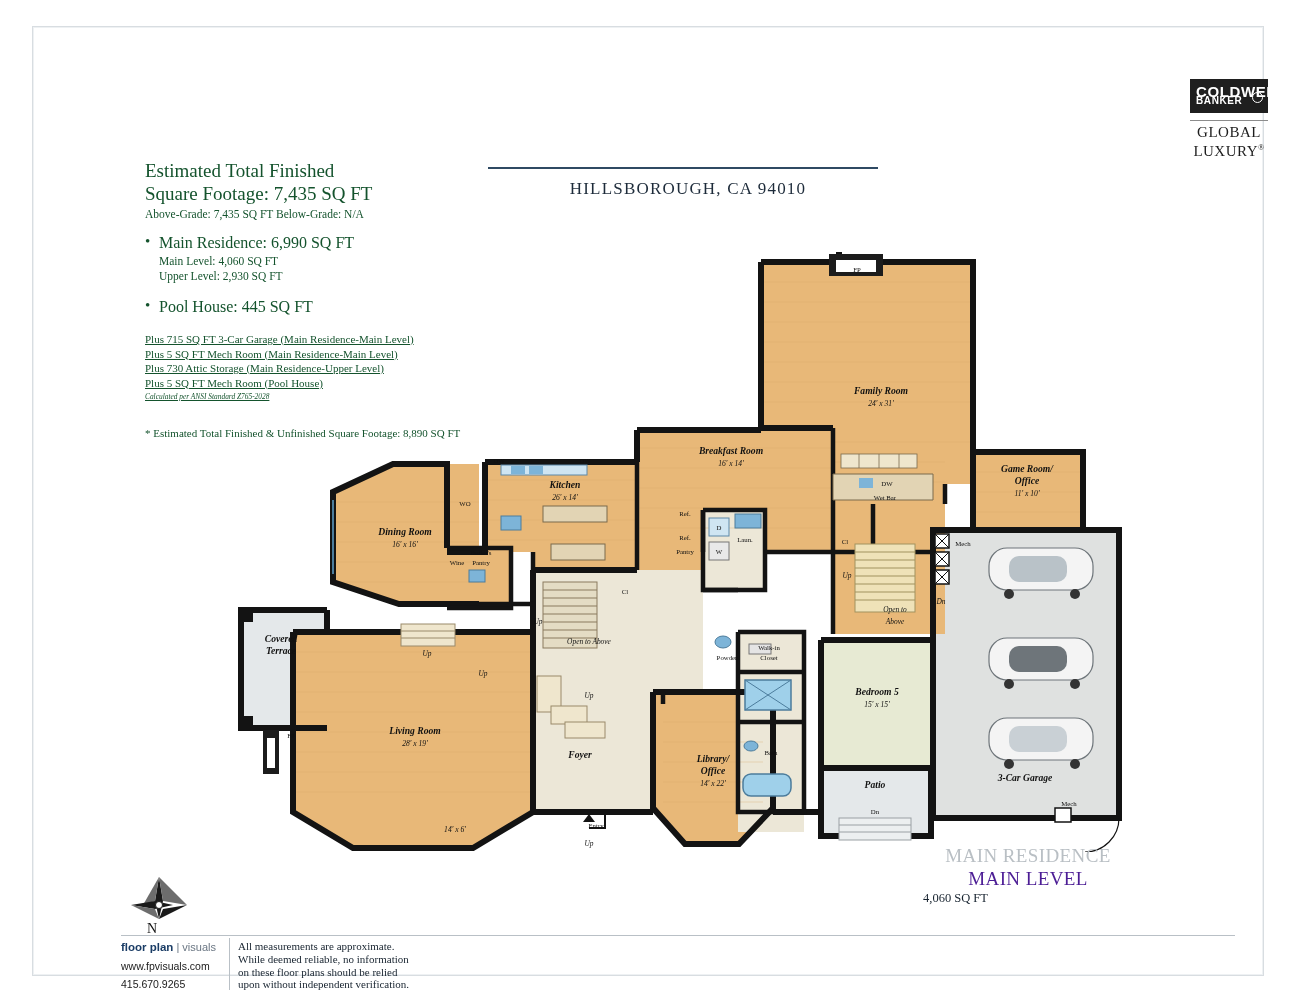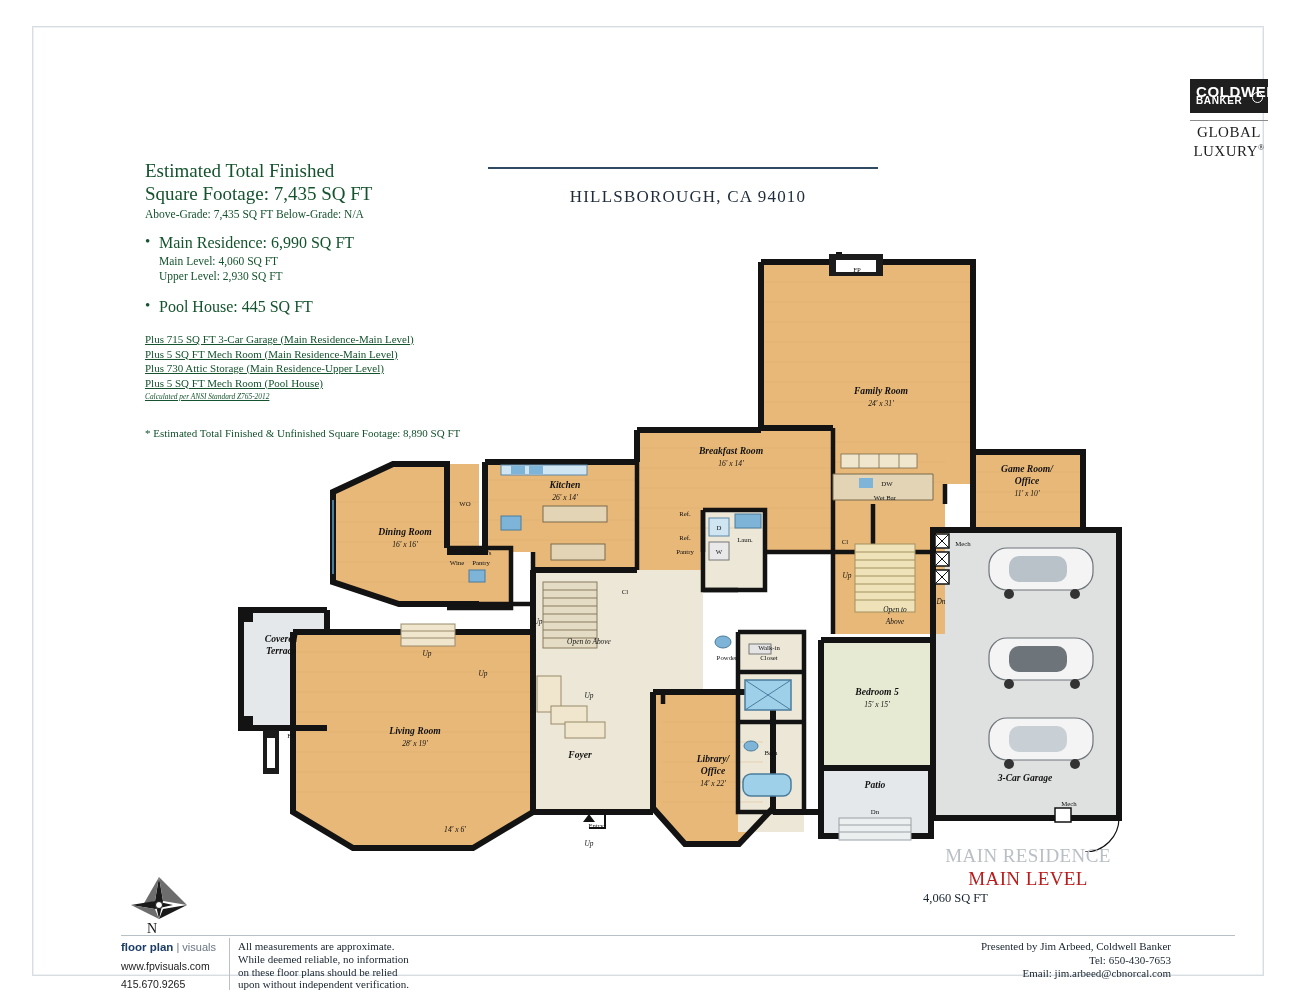--- a/index.html
+++ b/index.html
@@ -5,21 +5,21 @@
   html,body{margin:0;padding:0;background:#ffffff;}
   body{width:1294px;height:1000px;font-family:"Liberation Sans",sans-serif;position:relative;overflow:hidden;}
   .page{position:absolute;left:0;top:0;width:1294px;height:1000px;background:#fff;}
   .sheet{position:absolute;left:32px;top:26px;width:1230px;height:948px;background:#fff;border:1px solid #d8dde1;
          box-shadow:0 0 0 1px #eef1f3 inset;}
   
   .title{position:absolute;left:430px;top:104px;width:450px;text-align:center;
          font-family:"Liberation Serif",serif;font-size:25px;letter-spacing:.5px;color:#1d2b3a;}
   .title-rule{position:absolute;left:455px;top:140px;width:390px;height:2px;background:#2f4a63;}
   .subtitle{position:absolute;left:430px;top:152px;width:450px;text-align:center;
-            font-family:"Liberation Serif",serif;font-size:17px;letter-spacing:1.2px;color:#1d2b3a;margin-top:8px;}
+            font-family:"Liberation Serif",serif;font-size:17px;letter-spacing:1.2px;color:#1d2b3a;}
   
   .cb-logo{position:absolute;left:1157px;top:52px;width:78px;height:34px;background:#1f1f1f;color:#fff;}
   .cb-logo .l1{position:absolute;left:6px;top:4px;font-size:15px;font-weight:bold;letter-spacing:.6px;}
   .cb-logo .l2{position:absolute;left:6px;top:16px;font-size:10px;font-weight:bold;letter-spacing:.6px;}
   .cb-logo .mark{position:absolute;right:5px;top:13px;width:9px;height:9px;border:1.6px solid #fff;border-radius:50%;}
   .cb-rule{position:absolute;left:1157px;top:93px;width:78px;height:1px;background:#8c8c8c;}
   .cb-gl{position:absolute;left:1150px;top:98px;width:92px;text-align:center;
          font-family:"Liberation Serif",serif;font-size:15px;color:#1d1d1d;line-height:15px;letter-spacing:.5px;}
   .cb-gl .r{font-size:8px;vertical-align:super;}
   
@@ -29,21 +29,21 @@
   .bullet{font-family:"Liberation Serif",serif;font-size:16px;margin-top:14px;position:relative;padding-left:14px;}
   .bullet:before{content:"\2022";position:absolute;left:0;top:-1px;font-size:15px;}
   .sub{font-family:"Liberation Serif",serif;font-size:11.5px;padding-left:14px;line-height:15px;margin-top:2px;}
   .plus{font-family:"Liberation Serif",serif;font-size:11px;line-height:14.5px;margin-top:16px;text-decoration:underline;}
   .plus .ital{font-style:italic;}
   .starline{font-family:"Liberation Serif",serif;font-size:11px;margin-top:22px;}
   
   .mr-label{position:absolute;left:890px;top:818px;width:210px;text-align:center;
             font-family:"Liberation Serif",serif;font-size:19px;color:#b9bfc4;letter-spacing:.4px;}
   .ml-label{position:absolute;left:890px;top:841px;width:210px;text-align:center;
-            font-family:"Liberation Serif",serif;font-size:19px;color:#b91c1c;letter-spacing:.4px;}
+            font-family:"Liberation Serif",serif;font-size:19px;color:#4c1d95;letter-spacing:.4px;}
   .sf-label{position:absolute;left:890px;top:864px;width:210px;text-align:left;
             font-family:"Liberation Serif",serif;font-size:12.5px;color:#17232f;}
   
   .foot-rule{position:absolute;left:88px;top:908px;width:1114px;height:1px;background:#b9c0c6;}
   .fp-logo{position:absolute;left:88px;top:914px;width:100px;font-size:11px;color:#17232f;}
   .fp-logo .b{font-weight:bold;color:#1b3d66;font-size:11.5px;}
   .fp-logo .thin{color:#6a7683;}
   .fp-logo .url{display:block;margin-top:7px;font-size:10.5px;color:#1a1a1a;}
   .fp-logo .tel{display:block;margin-top:6px;font-size:10.5px;color:#1a1a1a;}
   .foot-div{position:absolute;left:196px;top:911px;width:1px;height:52px;background:#b9c0c6;}
@@ -96,21 +96,21 @@
       <div class="sub">Main Level: 4,060 SQ FT</div>
       <div class="sub" style="margin-top:0">Upper Level: 2,930 SQ FT</div>
 
       <div class="bullet">Pool House: 445 SQ FT</div>
 
       <div class="plus">
         <div>Plus 715 SQ FT 3-Car Garage (Main Residence-Main Level)</div>
         <div>Plus 5 SQ FT Mech Room (Main Residence-Main Level)</div>
         <div>Plus 730 Attic Storage (Main Residence-Upper Level)</div>
         <div>Plus 5 SQ FT Mech Room (Pool House)</div>
-        <div class="ital">Calculated per ANSI Standard Z765-2012</div>
+        <div class="ital">Calculated per ANSI Standard Z765-2028</div>
       </div>
 
       <div class="starline">* Estimated Total Finished &amp; Unfinished Square Footage: 8,890 SQ FT</div>
     </div>
 
     <div class="plan">
       <svg width="900" height="600" viewBox="0 0 900 600" xmlns="http://www.w3.org/2000/svg">
 
         <g>
 
@@ -489,20 +489,15 @@
       <a class="url" href="#" style="text-decoration:none;color:#1a1a1a;">www.fpvisuals.com</a>
       <span class="tel">415.670.9265</span>
     </div>
     <div class="foot-div"></div>
     <div class="disclaimer">
       <div>All measurements are approximate.</div>
       <div>While deemed reliable, no information</div>
       <div>on these floor plans should be relied</div>
       <div>upon without independent verification.</div>
     </div>
-    <div class="presented">
-      <div>Presented by Jim Arbeed, Coldwell Banker</div>
-      <div>Tel: 650-430-7653</div>
-      <div>Email: jim.arbeed@cbnorcal.com</div>
-    </div>
 
   </div>
 </div>
 
 </body></html>

